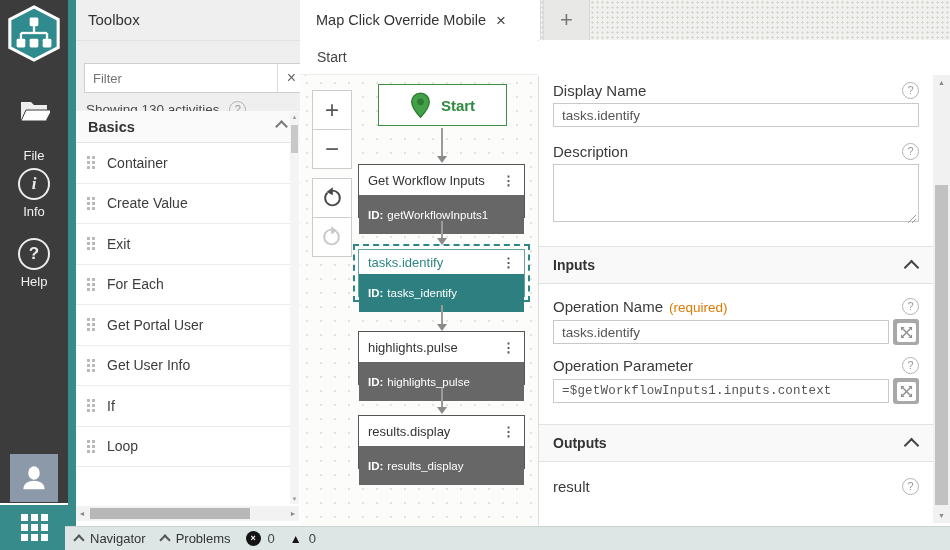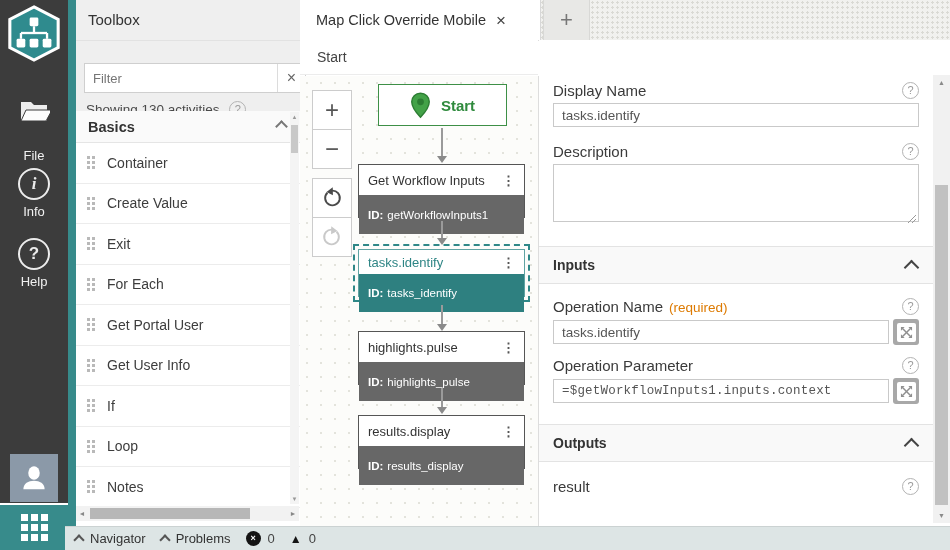--- a/index.html
+++ b/index.html
@@ -271,31 +271,20 @@
           <span class="drag-handle">
             <span></span>
             <span></span>
             <span></span>
             <span></span>
             <span></span>
             <span></span>
           </span>
           <span class="tb-item-label">Loop</span>
         </div>
-      <div class="tb-item">
-          <span class="drag-handle">
-            <span></span>
-            <span></span>
-            <span></span>
-            <span></span>
-            <span></span>
-            <span></span>
-          </span>
-          <span class="tb-item-label">Notes</span>
-        </div>
     </div>
 
     <div class="tb-vscroll">
       <span class="arr" style="top:2px;">▲</span>
       <span class="thumb"></span>
       <span class="arr" style="bottom:2px;">▼</span>
     </div>
 
     <div class="tb-hscroll">
       <span class="arr">◄</span>

